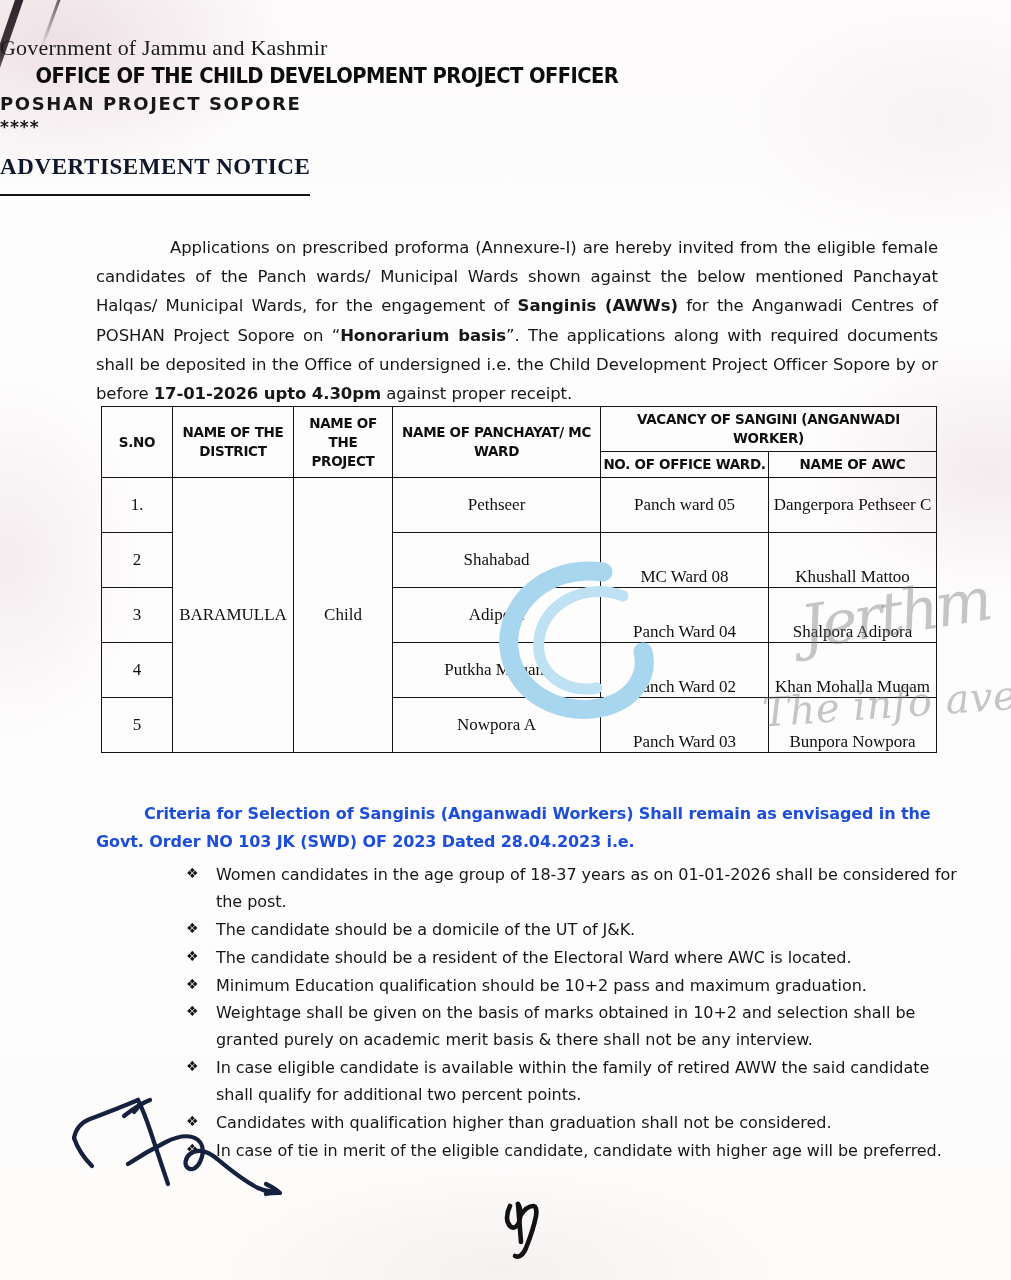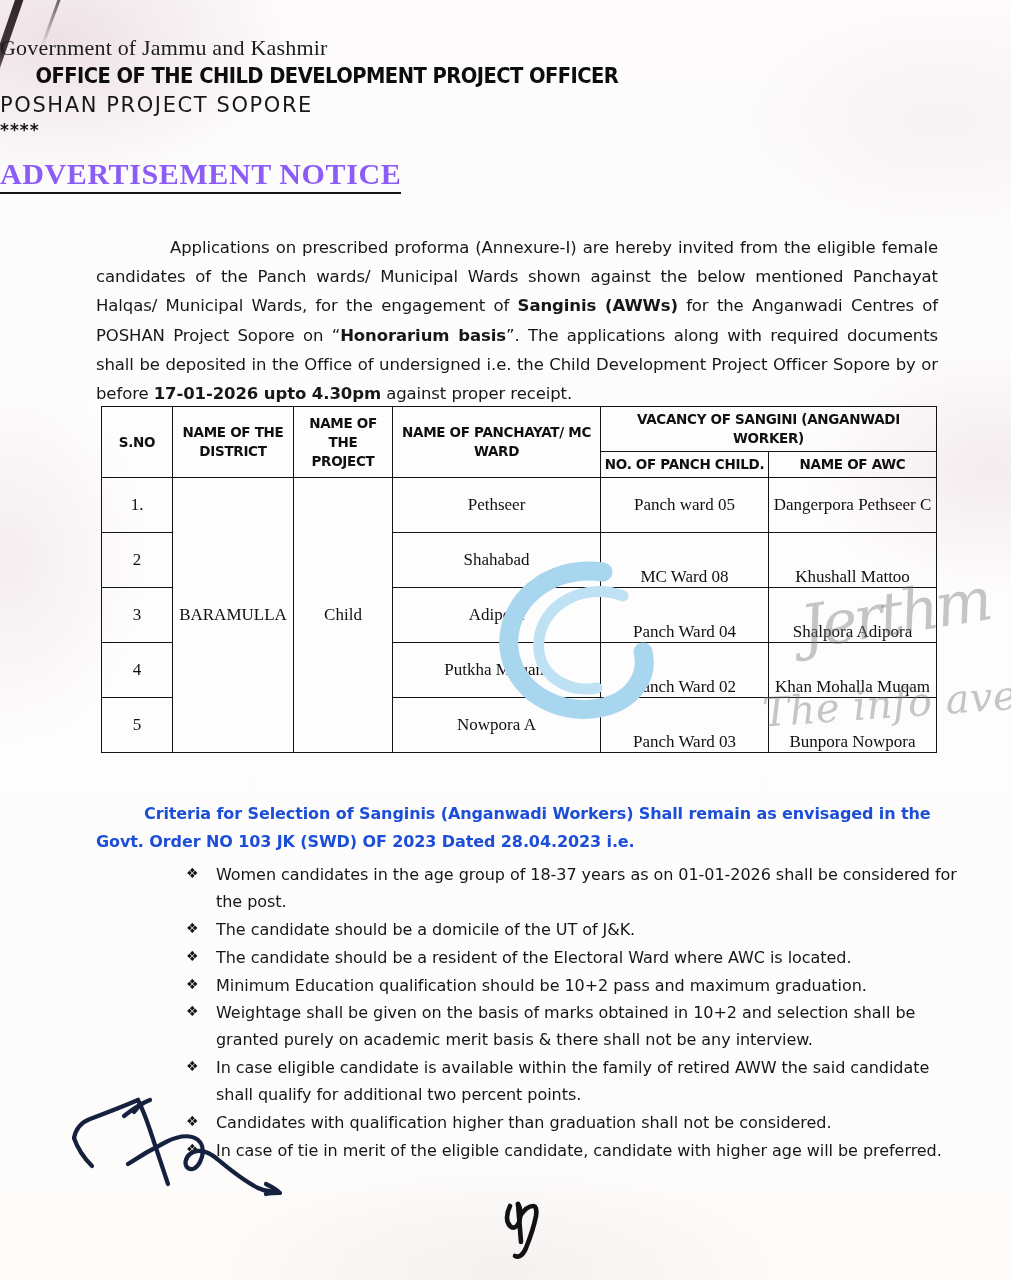--- a/index.html
+++ b/index.html
@@ -113,44 +113,45 @@
     font-weight: bold;
     font-size: 21px;
     color: #0d0d0d;
     letter-spacing: -0.6px;
     transform: scaleX(0.93);
     margin-top: 4px;
     line-height: 1.15;
   }
   .h-poshan {
     font-family: "DejaVu Sans", sans-serif;
-    font-size: 21px;
+    font-size: 18px;
     color: #181818;
     letter-spacing: 1.6px;
     margin-top: 6px;
     line-height: 1.1;
+    font-weight: bold;
   }
   .h-stars {
     font-family: "DejaVu Sans", sans-serif;
     font-size: 17px;
     font-weight: bold;
     color: #151515;
     letter-spacing: 1px;
     margin-top: 3px;
   }
   .h-title {
     font-family: "Liberation Serif", serif;
     font-weight: bold;
-    font-size: 30px;
-    color: #8b5cf6;
+    font-size: 23px;
+    color: #0f172a;
     letter-spacing: 0.6px;
     margin-top: 17px;
     display: inline-block;
     border-bottom: 2px solid #151515;
-    padding-bottom: 1px;
+    padding-bottom: 14px;
   }
 
   
   .intro {
     position: absolute;
     left: 96px;
     top: 216px;
     width: 842px;
     font-family: "DejaVu Sans", sans-serif;
     font-size: 16.5px;
@@ -294,21 +295,21 @@
     <table class="vac">
       <thead>
         <tr>
           <th class="th-sno" rowspan="2">S.NO</th>
           <th class="th-dist" rowspan="2">NAME OF THE DISTRICT</th>
           <th class="th-proj" rowspan="2">NAME OF THE PROJECT</th>
           <th class="th-panch" rowspan="2">NAME OF PANCHAYAT/ MC WARD</th>
           <th colspan="2">VACANCY OF SANGINI (ANGANWADI WORKER)</th>
         </tr>
         <tr>
-          <th class="th-ward">NO. OF PANCH CHILD.</th>
+          <th class="th-ward">NO. OF OFFICE WARD.</th>
           <th>NAME OF AWC</th>
         </tr>
       </thead>
       <tbody>
         <tr class="r1">
           <td class="c-sno">1.</td>
           <td class="c-merge" rowspan="5">BARAMULLA</td>
           <td class="c-merge" rowspan="5">Child</td>
           <td class="c-panch">Pethseer</td>
           <td class="c-ward">Panch ward 05</td>

